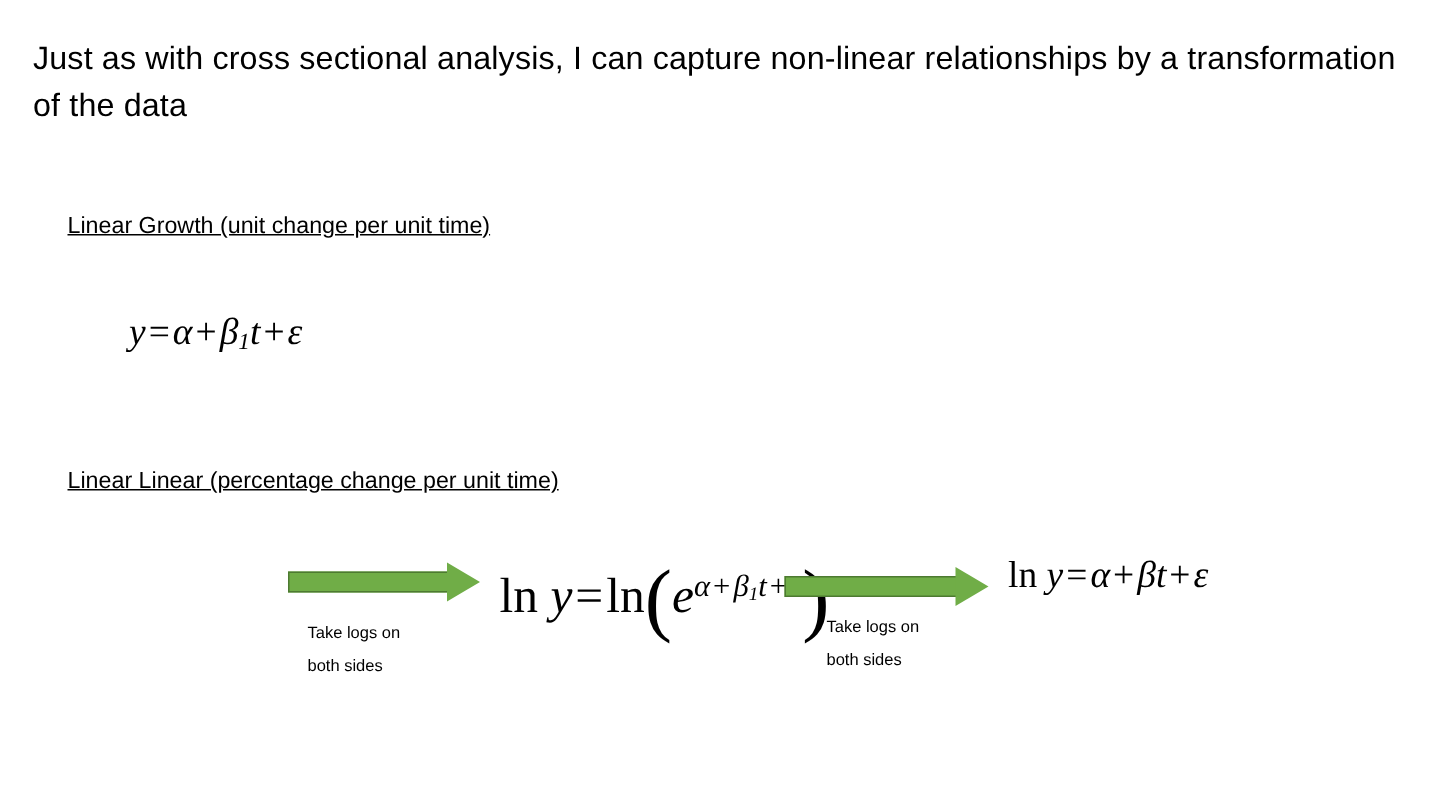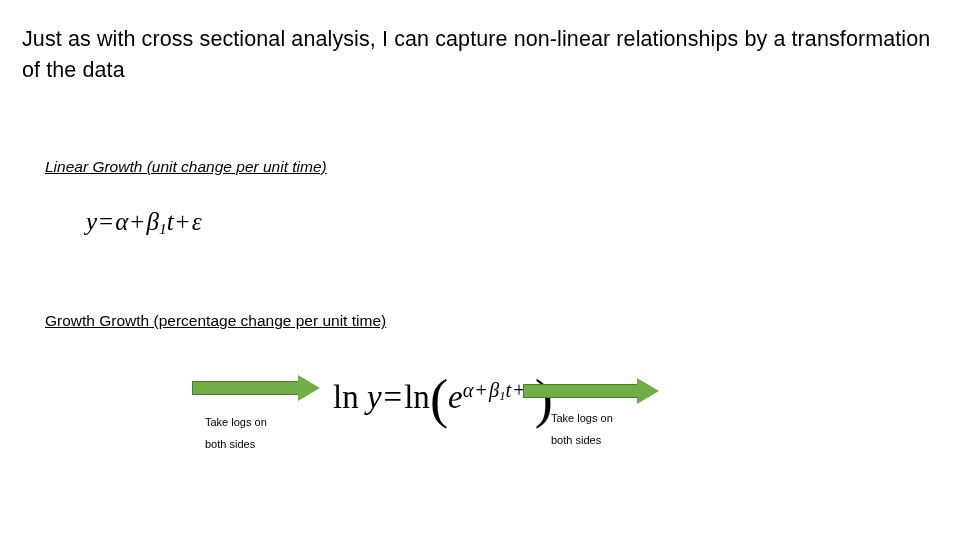--- a/index.html
+++ b/index.html
@@ -33,21 +33,21 @@
     letter-spacing: 0.1px;
   }
   .section-head {
     position: absolute;
     font-size: 15.5px;
     color: #000000;
     text-decoration: underline;
     font-family: "Liberation Sans", sans-serif;
     white-space: nowrap;
   }
-  #linear-head { left: 45px; top: 158px; font-style: italic; }
+  #linear-head { left: 45px; top: 142px; }
   #pct-head    { left: 45px; top: 312px; }
 
   .eq {
     position: absolute;
     font-family: "Liberation Serif", serif;
     color: #000000;
     white-space: nowrap;
   }
   .eq i, .eq .it {
     font-style: italic;
@@ -152,21 +152,21 @@
 <div class="slide">
 
   <div class="title">Just as with cross sectional analysis, I can capture non-linear relationships by a transformation of the data</div>
 
   <div class="section-head" id="linear-head">Linear Growth (unit change per unit time)</div>
 
   <div class="eq" id="eq1">
     <span class="it">y</span><span class="op">=</span><span class="gr">α</span><span class="op">+</span><span class="gr">β</span><span class="sub it">1</span><span class="it">t</span><span class="op">+</span><span class="gr">ε</span>
   </div>
 
-  <div class="section-head" id="pct-head">Growth Growth (percentage change per unit time)</div>
+  <div class="section-head" id="pct-head">Linear Linear (percentage change per unit time)</div>
 
 
   <div class="arrow" id="arrow1">
     <div class="shaft"></div>
     <div class="head"></div>
   </div>
   <div class="arrow-label" id="label1">
     <div>Take logs on</div>
     <div>both sides</div>
   </div>
@@ -177,14 +177,17 @@
 
   <div class="arrow" id="arrow2">
     <div class="shaft"></div>
     <div class="head"></div>
   </div>
   <div class="arrow-label" id="label2">
     <div>Take logs on</div>
     <div>both sides</div>
   </div>
 
+  <div class="eq" id="eq4">
+    <span class="ln">ln</span>&nbsp;<span class="it">y</span><span class="op">=</span><span class="gr">α</span><span class="op">+</span><span class="gr">β</span><span class="it">t</span><span class="op">+</span><span class="gr">ε</span>
+  </div>
 
 </div>
 
 </body></html>

